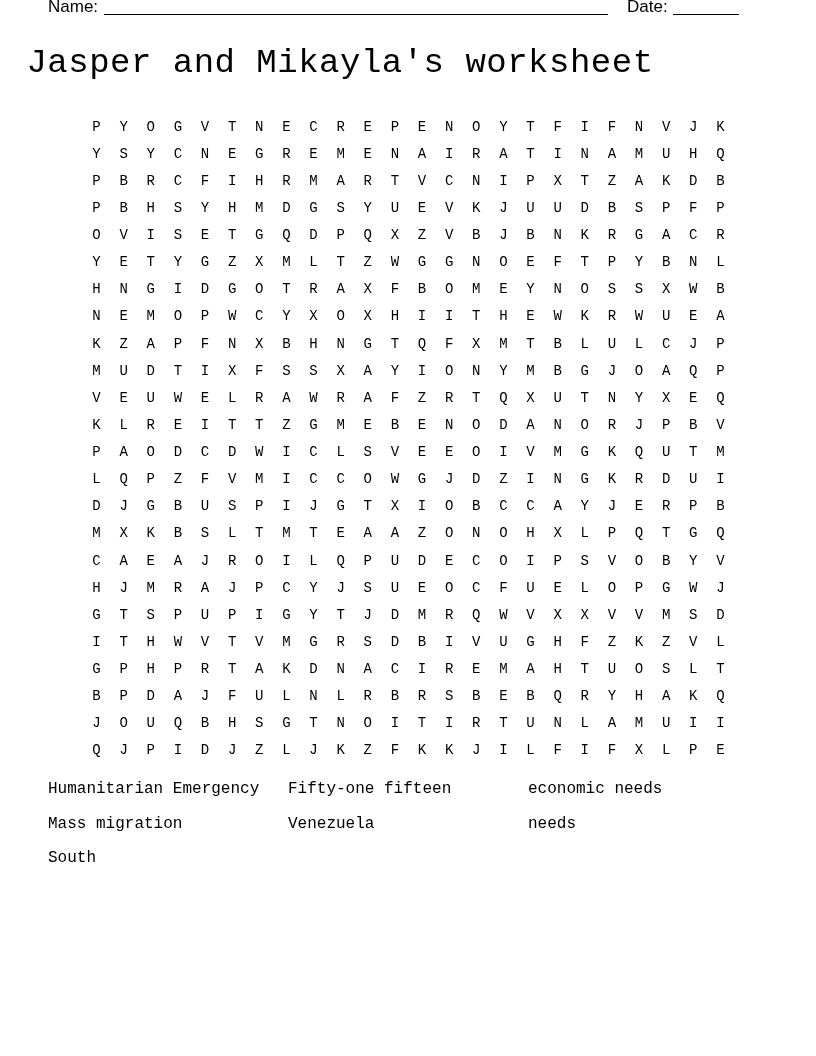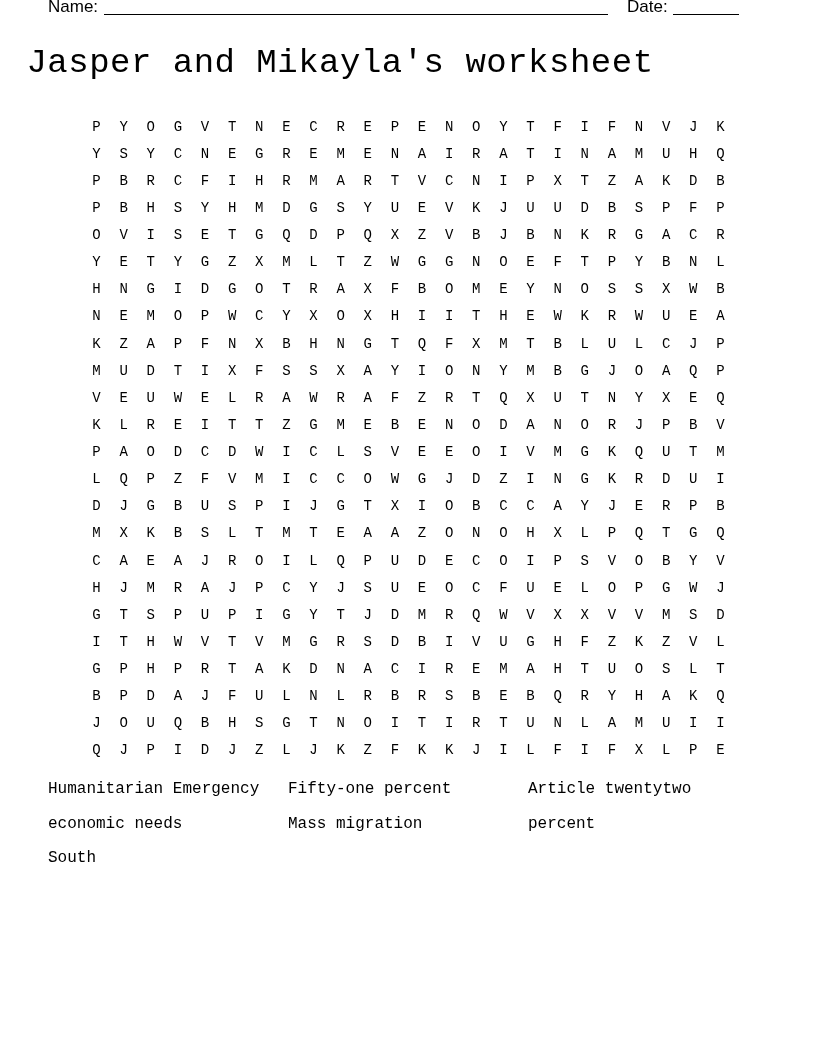--- a/index.html
+++ b/index.html
@@ -601,19 +601,19 @@
     <div class="cell">I</div>
     <div class="cell">F</div>
     <div class="cell">X</div>
     <div class="cell">L</div>
     <div class="cell">P</div>
     <div class="cell">E</div>
   </div>
 
 <div class="words" id="words">
     <div class="word">Humanitarian Emergency</div>
-    <div class="word">Fifty-one percent</div>
-    <div class="word">Article twentytwo</div>
+    <div class="word">Fifty-one fifteen</div>
     <div class="word">economic needs</div>
     <div class="word">Mass migration</div>
-    <div class="word">percent</div>
+    <div class="word">Venezuela</div>
+    <div class="word">needs</div>
     <div class="word">South</div>
   </div>
 
 </body></html>

